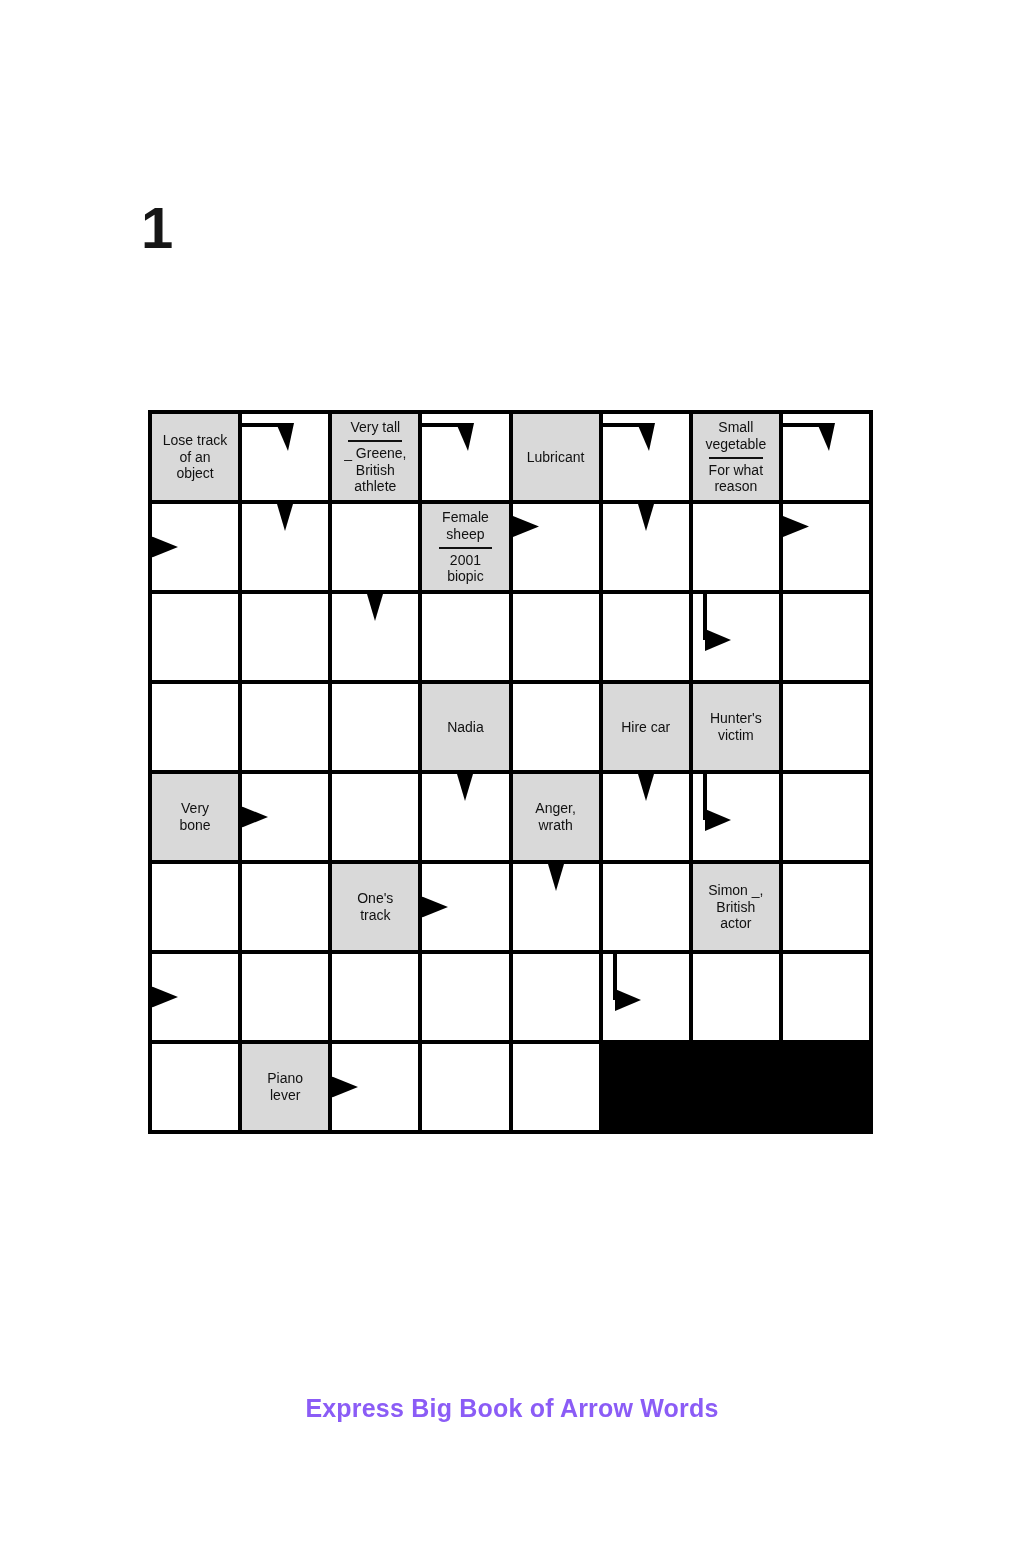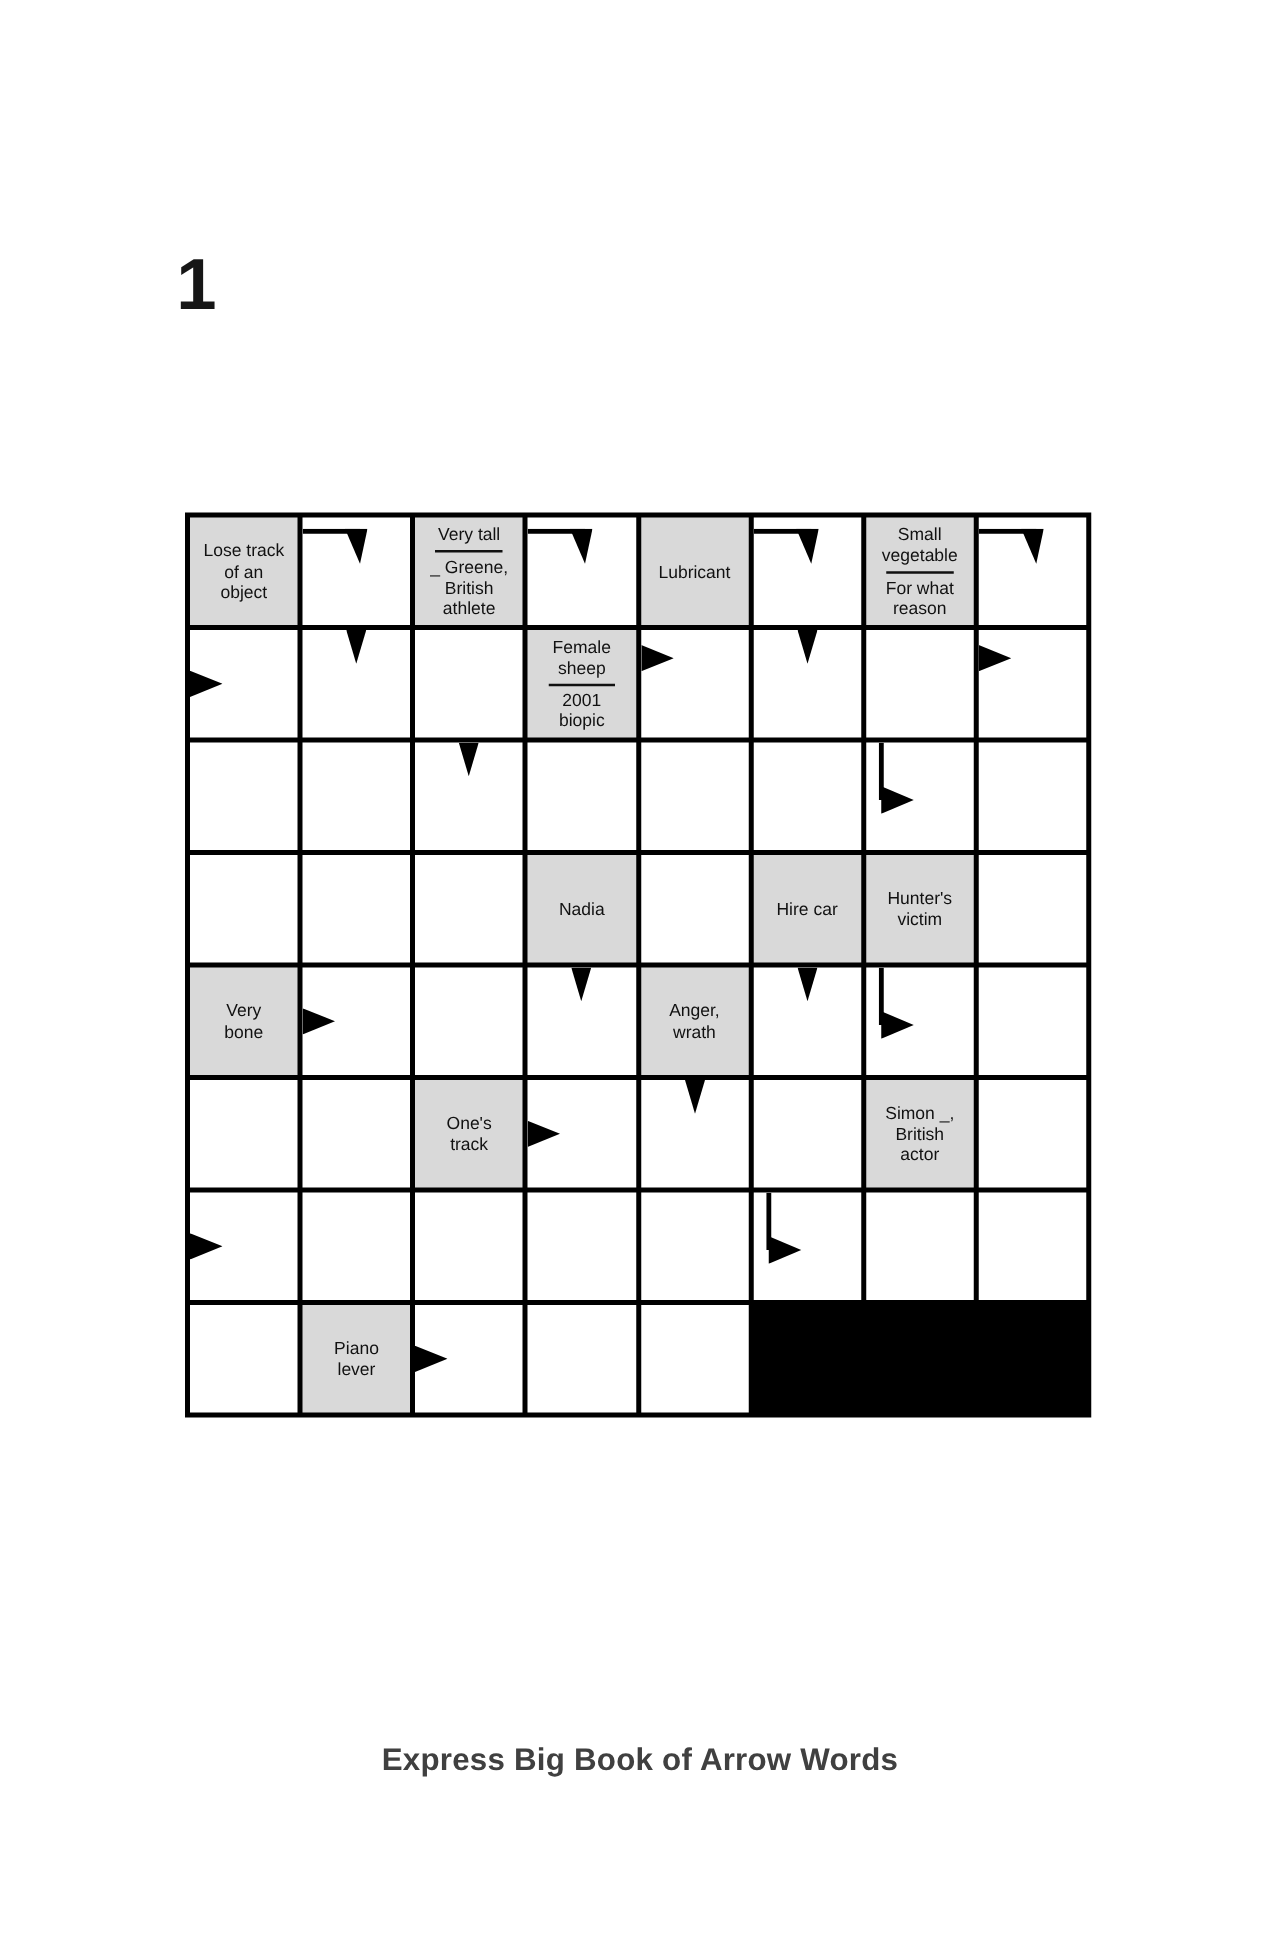--- a/index.html
+++ b/index.html
@@ -33,21 +33,21 @@
   svg.arr { position:absolute; display:block; }
   svg.arr * { fill:#000; }
   .arr.bent-down { left:0; top:9px; width:52px; height:30px; }
   .arr.down { left:50%; top:0; transform:translateX(-50%); width:16px; height:27px; }
   .arr.right { left:0; width:26px; height:21px; }
   .arr.right.mid { top:50%; transform:translateY(-50%); }
   .arr.right.up { top:12px; }
   .arr.bent-right { left:10px; top:0; width:30px; height:57px; }
   .footer {
     position:absolute; left:0; top:1394px; width:100%;
-    text-align:center; font-size:25px; font-weight:600; color:#404040; letter-spacing:0.2px;
+    text-align:center; font-size:25px; font-weight:600; color:#8b5cf6; letter-spacing:0.2px;
   }
 </style>
 </head>
 <body>
 
 <div class="page-number">1</div>
 
 <div class="grid">
 
   <div class="cell shaded">

